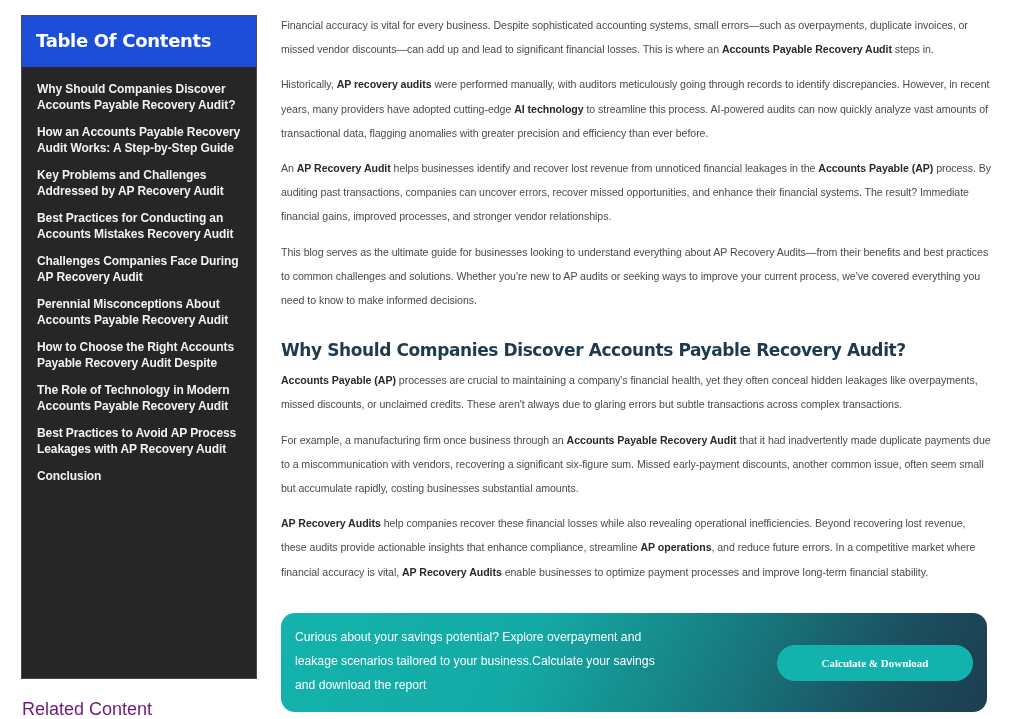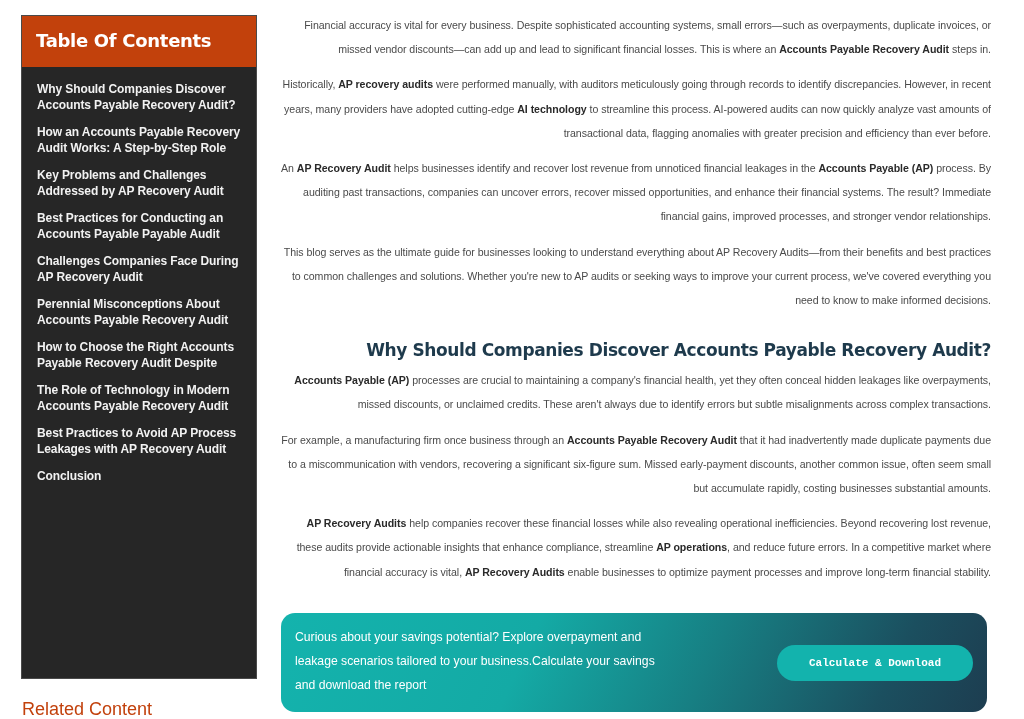--- a/index.html
+++ b/index.html
@@ -5,38 +5,38 @@
     * { box-sizing: border-box; margin: 0; padding: 0; }
     html, body { width: 1024px; height: 719px; overflow: hidden; background: #ffffff; }
     body { font-family: "Liberation Sans", sans-serif; color: #333; position: relative; }
 
     
     .toc {
       position: absolute; left: 21px; top: 15px; width: 236px; height: 664px;
       background: #262626; border: 1px solid #4a4a4a;
     }
     .toc-header {
-      background: #c2410c; height: 51px; padding: 14px 0 0 14px;
+      background: #1d4ed8; height: 51px; padding: 14px 0 0 14px;
     }
     .toc-title {
       color: #ffffff; font-family: "DejaVu Sans", sans-serif; font-weight: bold;
       font-size: 18px; letter-spacing: -0.3px;
     }
     .toc-list { list-style: none; padding: 14px 14px 0 15px; }
     .toc-item {
       color: #f2f2f2; font-size: 12px; font-weight: bold; line-height: 16px;
       margin-bottom: 11px; cursor: pointer; letter-spacing: -0.1px;
     }
 
     .related {
-      position: absolute; left: 22px; top: 699px; font-size: 18px; color: #c2410c;
+      position: absolute; left: 22px; top: 699px; font-size: 18px; color: #701a75;
     }
 
     
-    .article { position: absolute; left: 281px; top: 13px; width: 710px; text-align: right; }
+    .article { position: absolute; left: 281px; top: 13px; width: 710px; }
     .article p {
       font-size: 10.6px; line-height: 24.2px; color: #4a4a4a; margin-bottom: 11px;
       letter-spacing: -0.05px;
     }
     .article p b { color: #2a2a2a; }
     .article h2 {
       font-family: "DejaVu Sans", sans-serif; font-size: 17px; font-weight: bold;
       color: #1e3a4c; margin: 28px 0 8px 0; letter-spacing: -0.4px;
     }
 
@@ -47,55 +47,55 @@
       background: linear-gradient(115deg, #14b3ad 0%, #14aaa5 35%, #177f83 60%, #1b4f5f 85%, #1d3d50 100%);
     }
     .cta-text {
       position: absolute; left: 14px; top: 12px; width: 360px;
       color: #ffffff; font-size: 12.2px; line-height: 24px;
     }
     .cta-button {
       position: absolute; left: 496px; top: 32px; width: 196px; height: 36px;
       border-radius: 18px; background: #13b3ad; color: #ffffff;
       font-size: 11px; font-weight: bold; text-align: center; line-height: 36px;
-      border: none; cursor: pointer; font-family: Liberation Mono, monospace;
+      border: none; cursor: pointer; font-family: Liberation Serif, serif;
     }
   </style>
 </head>
 <body>
 
 <nav class="toc">
   <div class="toc-header">
     <div class="toc-title">Table Of Contents</div>
   </div>
   <ul class="toc-list">
     <li class="toc-item">Why Should Companies Discover Accounts Payable Recovery Audit?</li>
-    <li class="toc-item">How an Accounts Payable Recovery Audit Works: A Step-by-Step Role</li>
+    <li class="toc-item">How an Accounts Payable Recovery Audit Works: A Step-by-Step Guide</li>
     <li class="toc-item">Key Problems and Challenges Addressed by AP Recovery Audit</li>
-    <li class="toc-item">Best Practices for Conducting an Accounts Payable Payable Audit</li>
+    <li class="toc-item">Best Practices for Conducting an Accounts Mistakes Recovery Audit</li>
     <li class="toc-item">Challenges Companies Face During AP Recovery Audit</li>
     <li class="toc-item">Perennial Misconceptions About Accounts Payable Recovery Audit</li>
     <li class="toc-item">How to Choose the Right Accounts Payable Recovery Audit Despite</li>
     <li class="toc-item">The Role of Technology in Modern Accounts Payable Recovery Audit</li>
     <li class="toc-item">Best Practices to Avoid AP Process Leakages with AP Recovery Audit</li>
     <li class="toc-item">Conclusion</li>
   </ul>
 </nav>
 
 <div class="related">Related Content</div>
 
 <article class="article">
   <p><span>Financial accuracy is vital for every business. Despite sophisticated accounting systems, small errors—such as overpayments, duplicate invoices, or missed vendor discounts—can add up and lead to significant financial losses. This is where an </span><b>Accounts Payable Recovery Audit</b><span> steps in.</span></p>
   <p><span>Historically, </span><b>AP recovery audits</b><span> were performed manually, with auditors meticulously going through records to identify discrepancies. However, in recent years, many providers have adopted cutting-edge </span><b>AI technology</b><span> to streamline this process. AI-powered audits can now quickly analyze vast amounts of transactional data, flagging anomalies with greater precision and efficiency than ever before.</span></p>
   <p><span>An </span><b>AP Recovery Audit</b><span> helps businesses identify and recover lost revenue from unnoticed financial leakages in the </span><b>Accounts Payable (AP)</b><span> process. By auditing past transactions, companies can uncover errors, recover missed opportunities, and enhance their financial systems. The result? Immediate financial gains, improved processes, and stronger vendor relationships.</span></p>
   <p><span>This blog serves as the ultimate guide for businesses looking to understand everything about AP Recovery Audits—from their benefits and best practices to common challenges and solutions. Whether you're new to AP audits or seeking ways to improve your current process, we've covered everything you need to know to make informed decisions.</span></p>
 
   <h2>Why Should Companies Discover Accounts Payable Recovery Audit?</h2>
 
-  <p><b>Accounts Payable (AP)</b><span> processes are crucial to maintaining a company's financial health, yet they often conceal hidden leakages like overpayments, missed discounts, or unclaimed credits. These aren't always due to identify errors but subtle misalignments across complex transactions.</span></p>
+  <p><b>Accounts Payable (AP)</b><span> processes are crucial to maintaining a company's financial health, yet they often conceal hidden leakages like overpayments, missed discounts, or unclaimed credits. These aren't always due to glaring errors but subtle transactions across complex transactions.</span></p>
   <p><span>For example, a manufacturing firm once business through an </span><b>Accounts Payable Recovery Audit</b><span> that it had inadvertently made duplicate payments due to a miscommunication with vendors, recovering a significant six-figure sum. Missed early-payment discounts, another common issue, often seem small but accumulate rapidly, costing businesses substantial amounts.</span></p>
   <p><b>AP Recovery Audits</b><span> help companies recover these financial losses while also revealing operational inefficiencies. Beyond recovering lost revenue, these audits provide actionable insights that enhance compliance, streamline </span><b>AP operations</b><span>, and reduce future errors. In a competitive market where financial accuracy is vital, </span><b>AP Recovery Audits</b><span> enable businesses to optimize payment processes and improve long-term financial stability.</span></p>
 </article>
 
 <section class="cta">
   <div class="cta-text">Curious about your savings potential? Explore overpayment and leakage scenarios tailored to your business.Calculate your savings and download the report</div>
   <button class="cta-button">Calculate &amp; Download</button>
 </section>
 
 </body></html>

